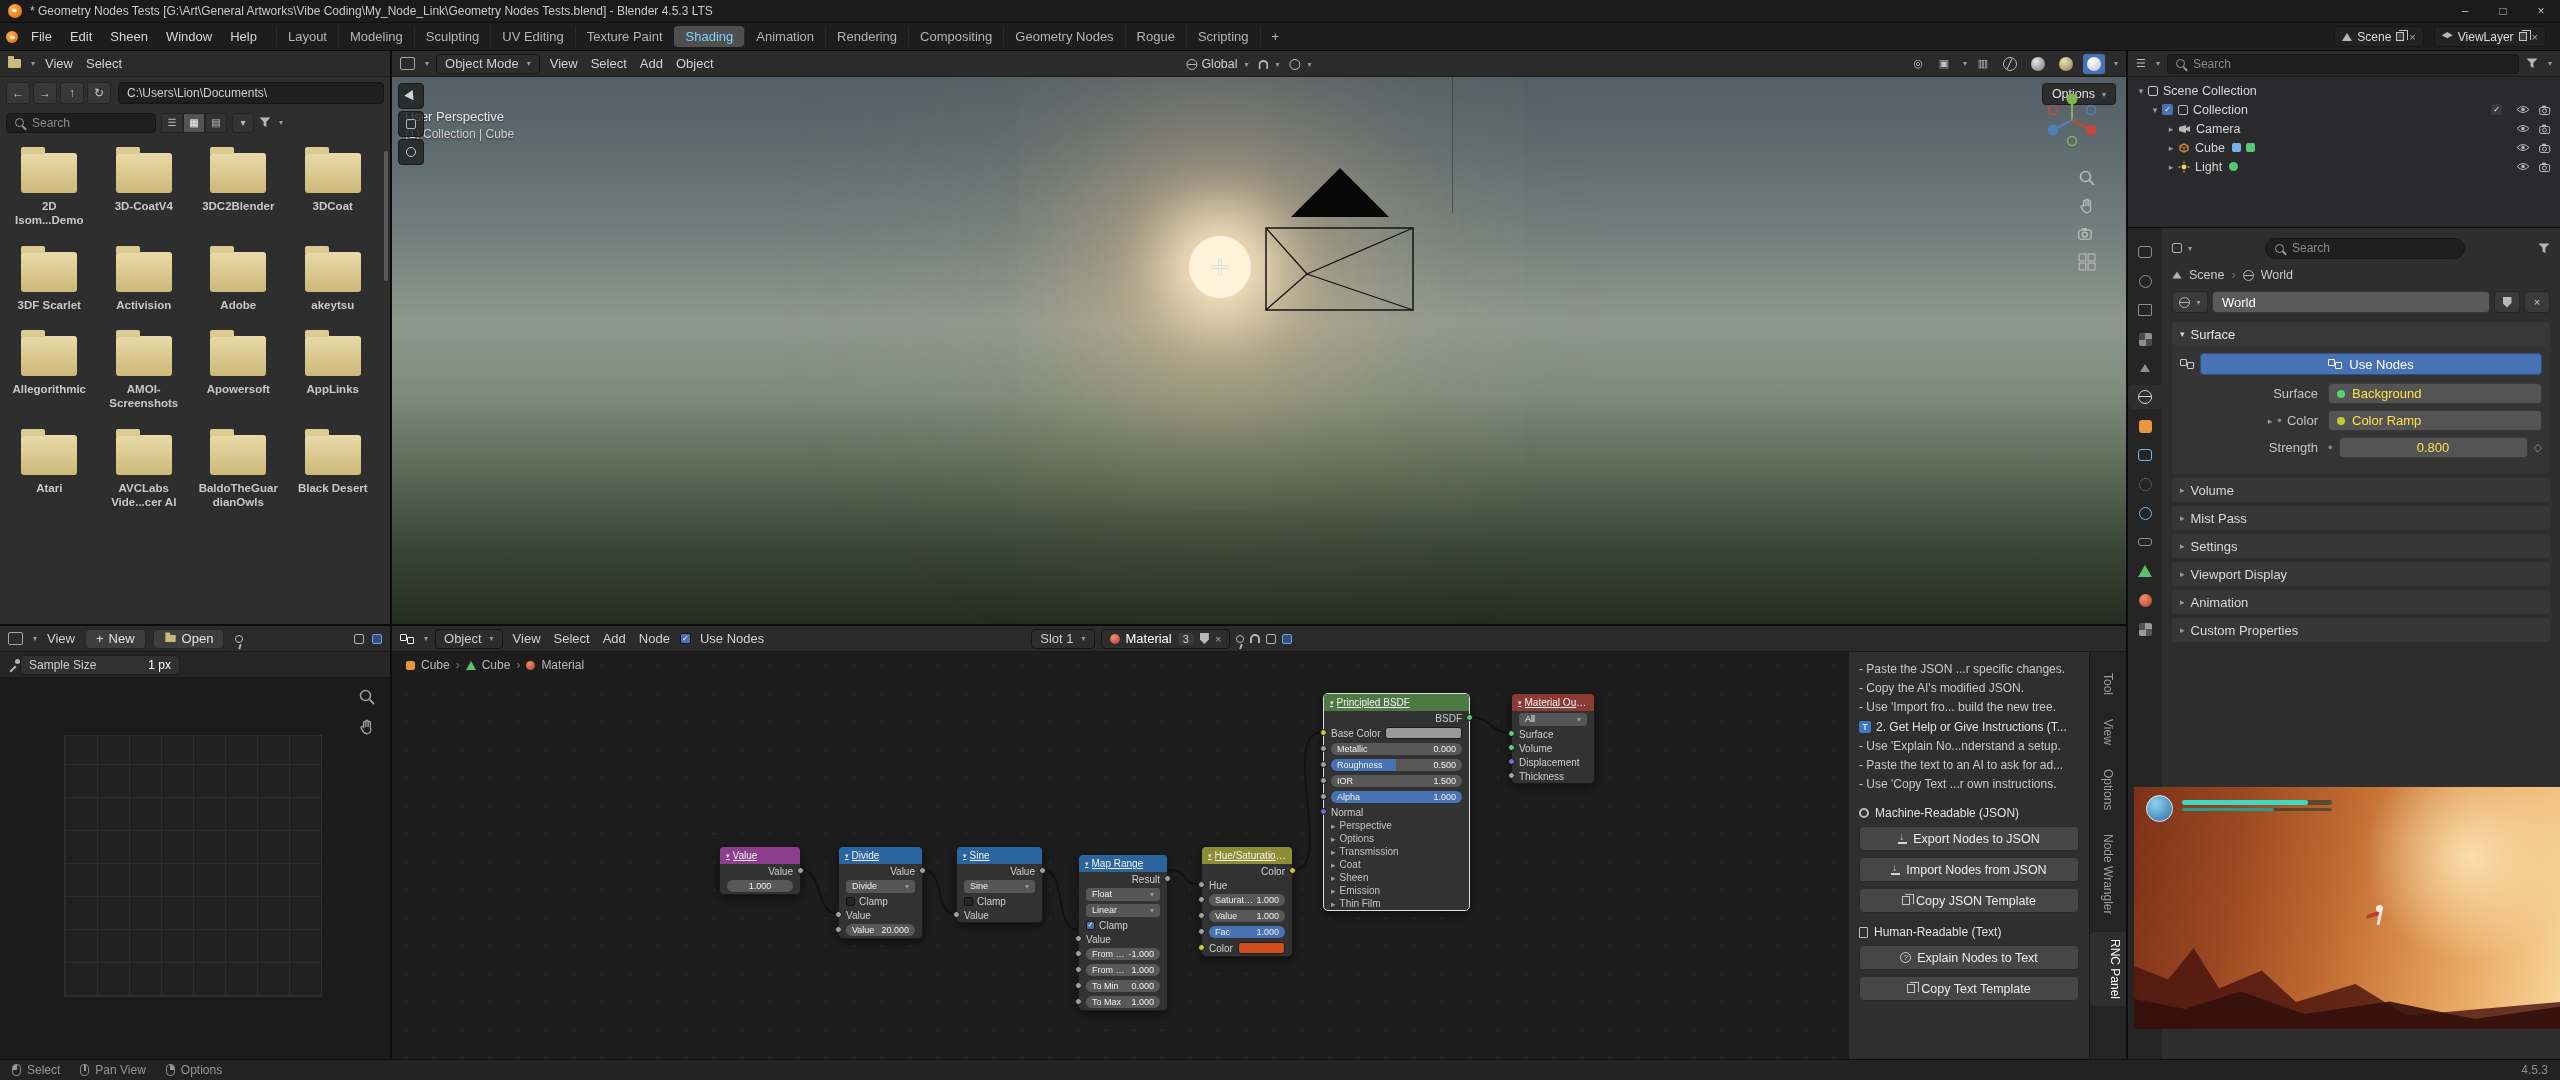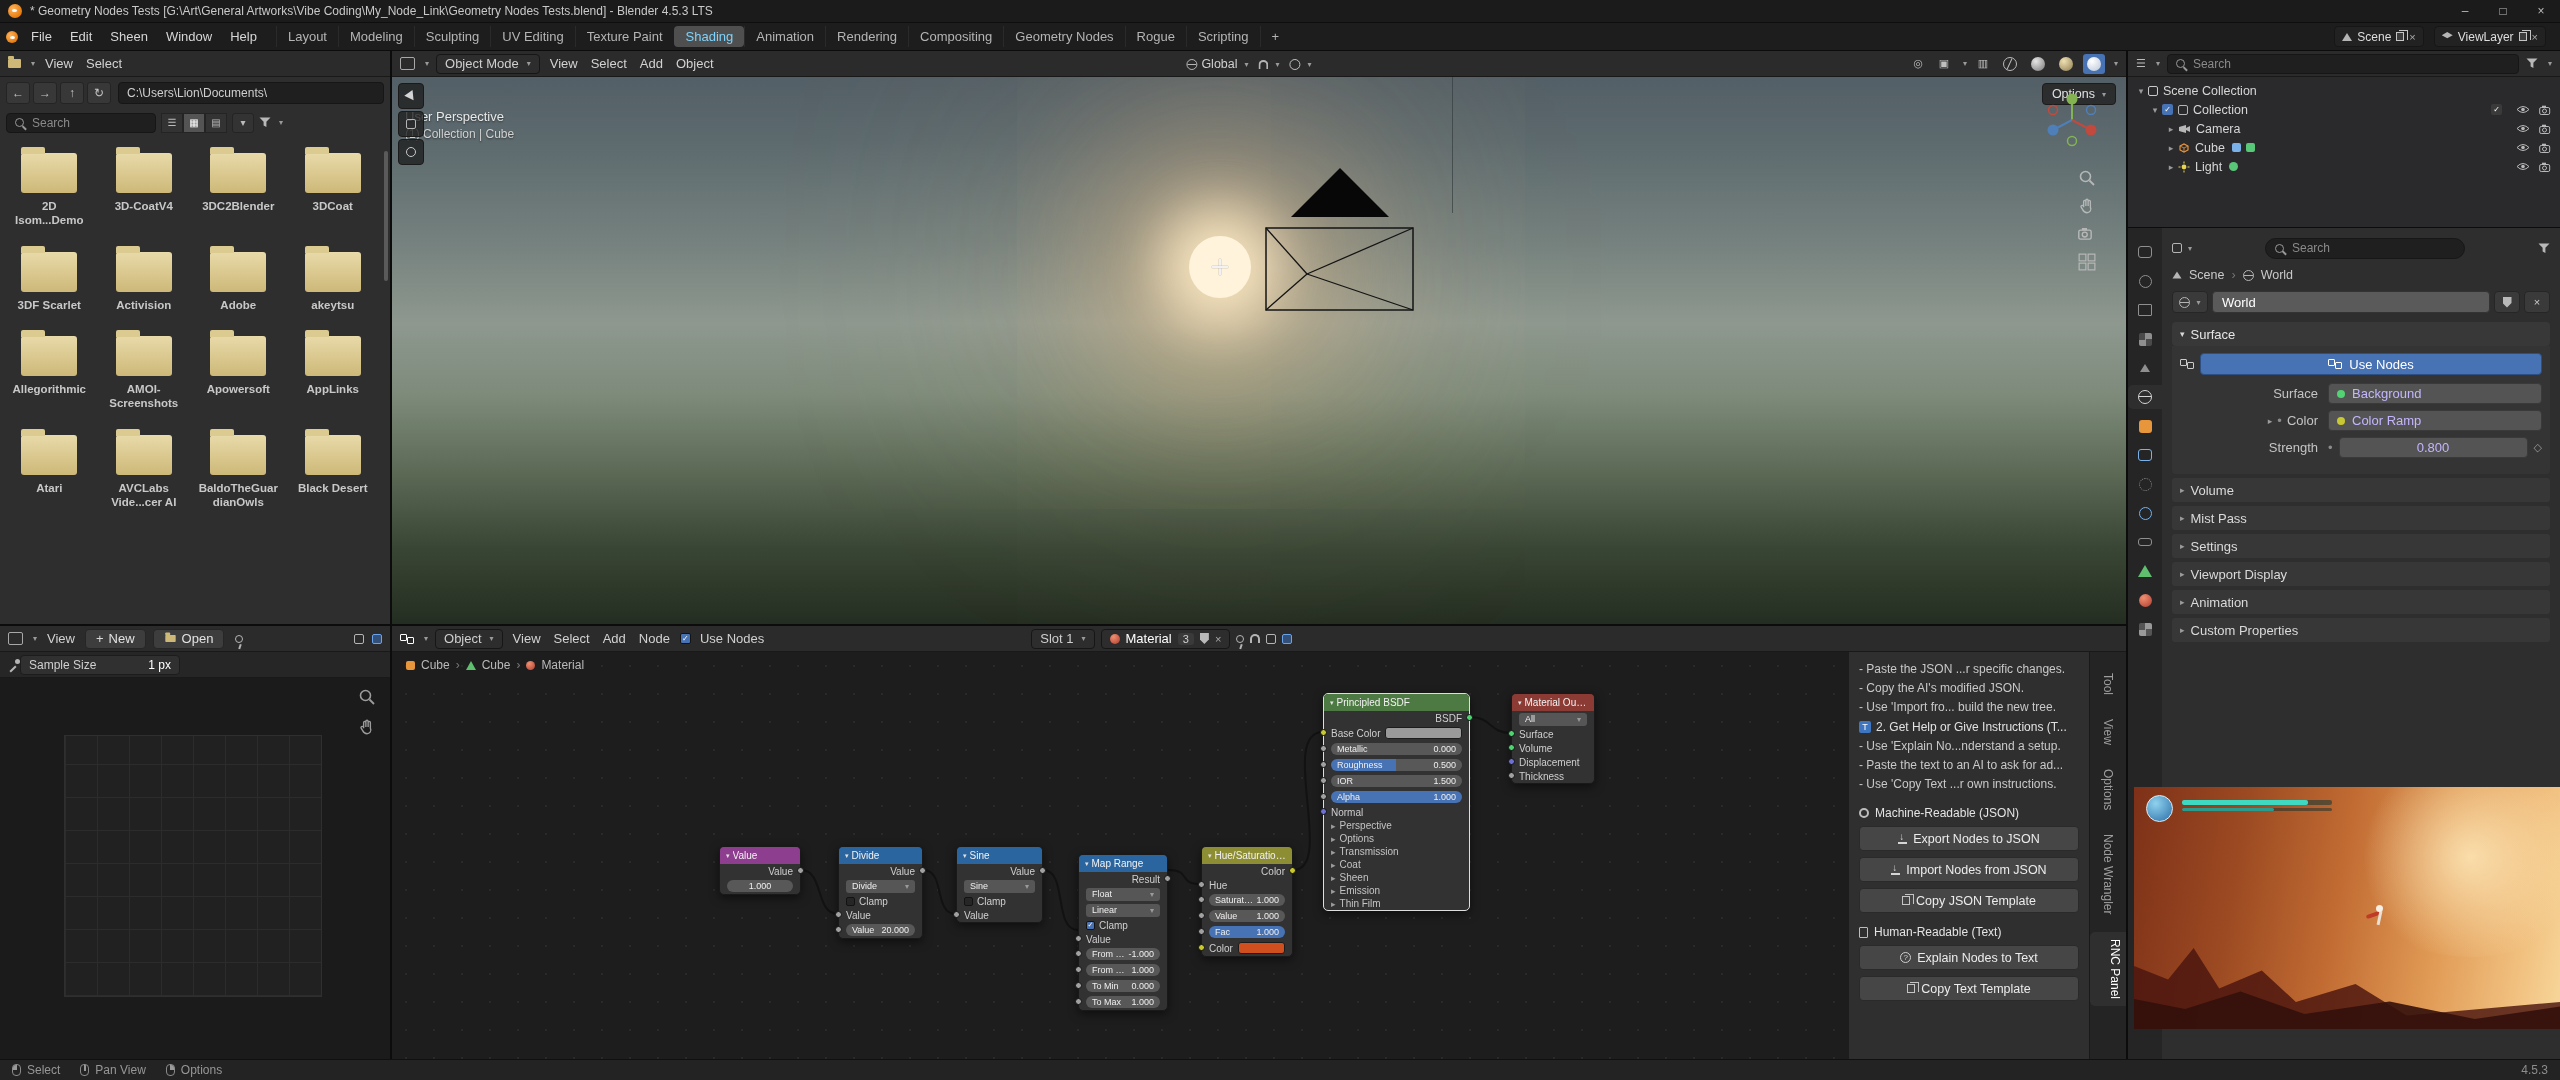--- a/index.html
+++ b/index.html
@@ -118,21 +118,21 @@
   .shed{left:392px;top:626px;width:1734px;height:433px;background:#1d1d1d;}
   .shed-canvas{position:absolute;left:0;right:0;top:26px;bottom:0;
     background-color:#1d1d1d;background-image:radial-gradient(circle,#2a2a2a 1px,transparent 1.2px);background-size:28px 28px;}
   .crumb{position:absolute;left:14px;top:6px;display:flex;align-items:center;gap:6px;color:#b9b9b9;font-size:12px;z-index:3;}
   .crumb .ob{width:9px;height:9px;background:#e8963c;border-radius:2px;}
   .crumb .me{width:0;height:0;border-left:5px solid transparent;border-right:5px solid transparent;border-bottom:9px solid #5fbf6e;}
   .crumb .ma{width:9px;height:9px;border-radius:50%;background:radial-gradient(circle at 35% 30%,#f09070,#b03a30);}
   .links{position:absolute;left:0;top:0;width:100%;height:100%;z-index:1;}
   .node{position:absolute;background:rgba(51,51,51,.97);border:1px solid #191919;border-radius:5px;box-shadow:0 3px 10px rgba(0,0,0,.5);font-size:10px;color:#cfcfcf;z-index:2;}
   .node.active{border:1.5px solid #dedede;}
-  .nh{height:17px;display:flex;align-items:center;gap:3px;padding:0 6px;border-radius:4px 4px 0 0;color:#f2f2f2;white-space:nowrap;overflow:hidden;}
+  .nh{height:17px;display:flex;align-items:center;gap:3px;padding:0 6px;border-radius:4px 4px 0 0;color:#f2f2f2;white-space:nowrap;overflow:hidden;text-decoration:underline;}
   .nh .t{overflow:hidden;text-overflow:ellipsis;}
   .nh .a{font-size:7px;color:#e0e0e0;flex:0 0 auto;}
   .nrow{position:relative;height:14px;display:flex;align-items:center;padding:0 7px;}
   .nrow.r{justify-content:flex-end;}
   .nrow.f{height:16px;}
   .nsock{position:absolute;width:7px;height:7px;border-radius:50%;border:1px solid #101010;top:50%;margin-top:-4px;}
   .nsock.l{left:-4px;}.nsock.rr{right:-4px;}
   .s-gray{background:#a1a1a1;}.s-yel{background:#c8c832;}.s-grn{background:#52d273;}.s-pur{background:#7070d0;}
   .nfield{flex:1;height:12px;background:#585858;border-radius:6px;display:flex;align-items:center;justify-content:space-between;padding:0 6px;font-size:9px;color:#efefef;overflow:hidden;}
   .nfield .lab{overflow:hidden;white-space:nowrap;text-overflow:ellipsis;max-width:60%;}
@@ -197,21 +197,21 @@
   .panel-body{background:#343434;border-radius:0 0 4px 4px;padding:7px 8px 10px 8px;}
   .unrow{display:flex;align-items:center;gap:6px;margin-bottom:8px;}
   .unbtn{flex:1;height:22px;background:#4772b3;border:1px solid #2e4f82;border-radius:4px;display:flex;align-items:center;justify-content:center;gap:7px;color:#fff;font-size:13px;}
   .nodeic{width:14px;height:10px;position:relative;}
   .nodeic::before,.nodeic::after{content:"";position:absolute;width:5px;height:5px;border:1.2px solid #fff;border-radius:1px;}
   .nodeic::before{left:0;top:0;}
   .nodeic::after{right:0;bottom:0;}
   .prow{display:flex;align-items:center;margin:6px 0;}
   .plab{width:148px;text-align:right;padding-right:10px;color:#c4c4c4;font-size:13px;display:flex;justify-content:flex-end;align-items:center;gap:5px;}
   .pval{flex:1;display:flex;align-items:center;gap:6px;}
-  .vfield{flex:1;height:21px;background:#545454;border:1px solid #3a3a3a;border-radius:4px;display:flex;align-items:center;gap:7px;padding:0 8px;font-size:13px;color:#c4b5fd;}
+  .vfield{flex:1;height:21px;background:#545454;border:1px solid #3a3a3a;border-radius:4px;display:flex;align-items:center;gap:7px;padding:0 8px;font-size:13px;color:#fde047;}
   .dot{width:8px;height:8px;border-radius:50%;}
   .slider{justify-content:center;}
   .cpanel{height:24px;background:#373737;border-radius:3px;display:flex;align-items:center;gap:6px;padding:0 8px;color:#dadada;font-size:13px;margin-top:4px;}
 
   
   .refimg{position:absolute;left:2134px;top:787px;width:426px;height:242px;z-index:60;overflow:hidden;
     background:linear-gradient(100deg,#7e3118 0%,#9c4a22 25%,#c26c33 48%,#e09a55 70%,#f0be7d 88%,#f7d79b 100%);}
   .ref-glow{position:absolute;right:-40px;top:-30px;width:260px;height:200px;border-radius:50%;background:radial-gradient(circle,rgba(255,236,190,.8),rgba(255,220,160,0) 65%);}
   .ref-sil1{position:absolute;left:0;bottom:0;width:100%;height:90px;background:#4a150f;opacity:.82;clip-path:polygon(0 100%,0 30%,8% 45%,14% 10%,20% 55%,30% 35%,38% 70%,52% 50%,64% 85%,100% 70%,100% 100%);}
   .ref-sil2{position:absolute;left:0;bottom:0;width:100%;height:50px;background:#33100b;opacity:.9;clip-path:polygon(0 100%,0 40%,12% 60%,25% 25%,40% 70%,60% 45%,80% 80%,100% 55%,100% 100%);}

